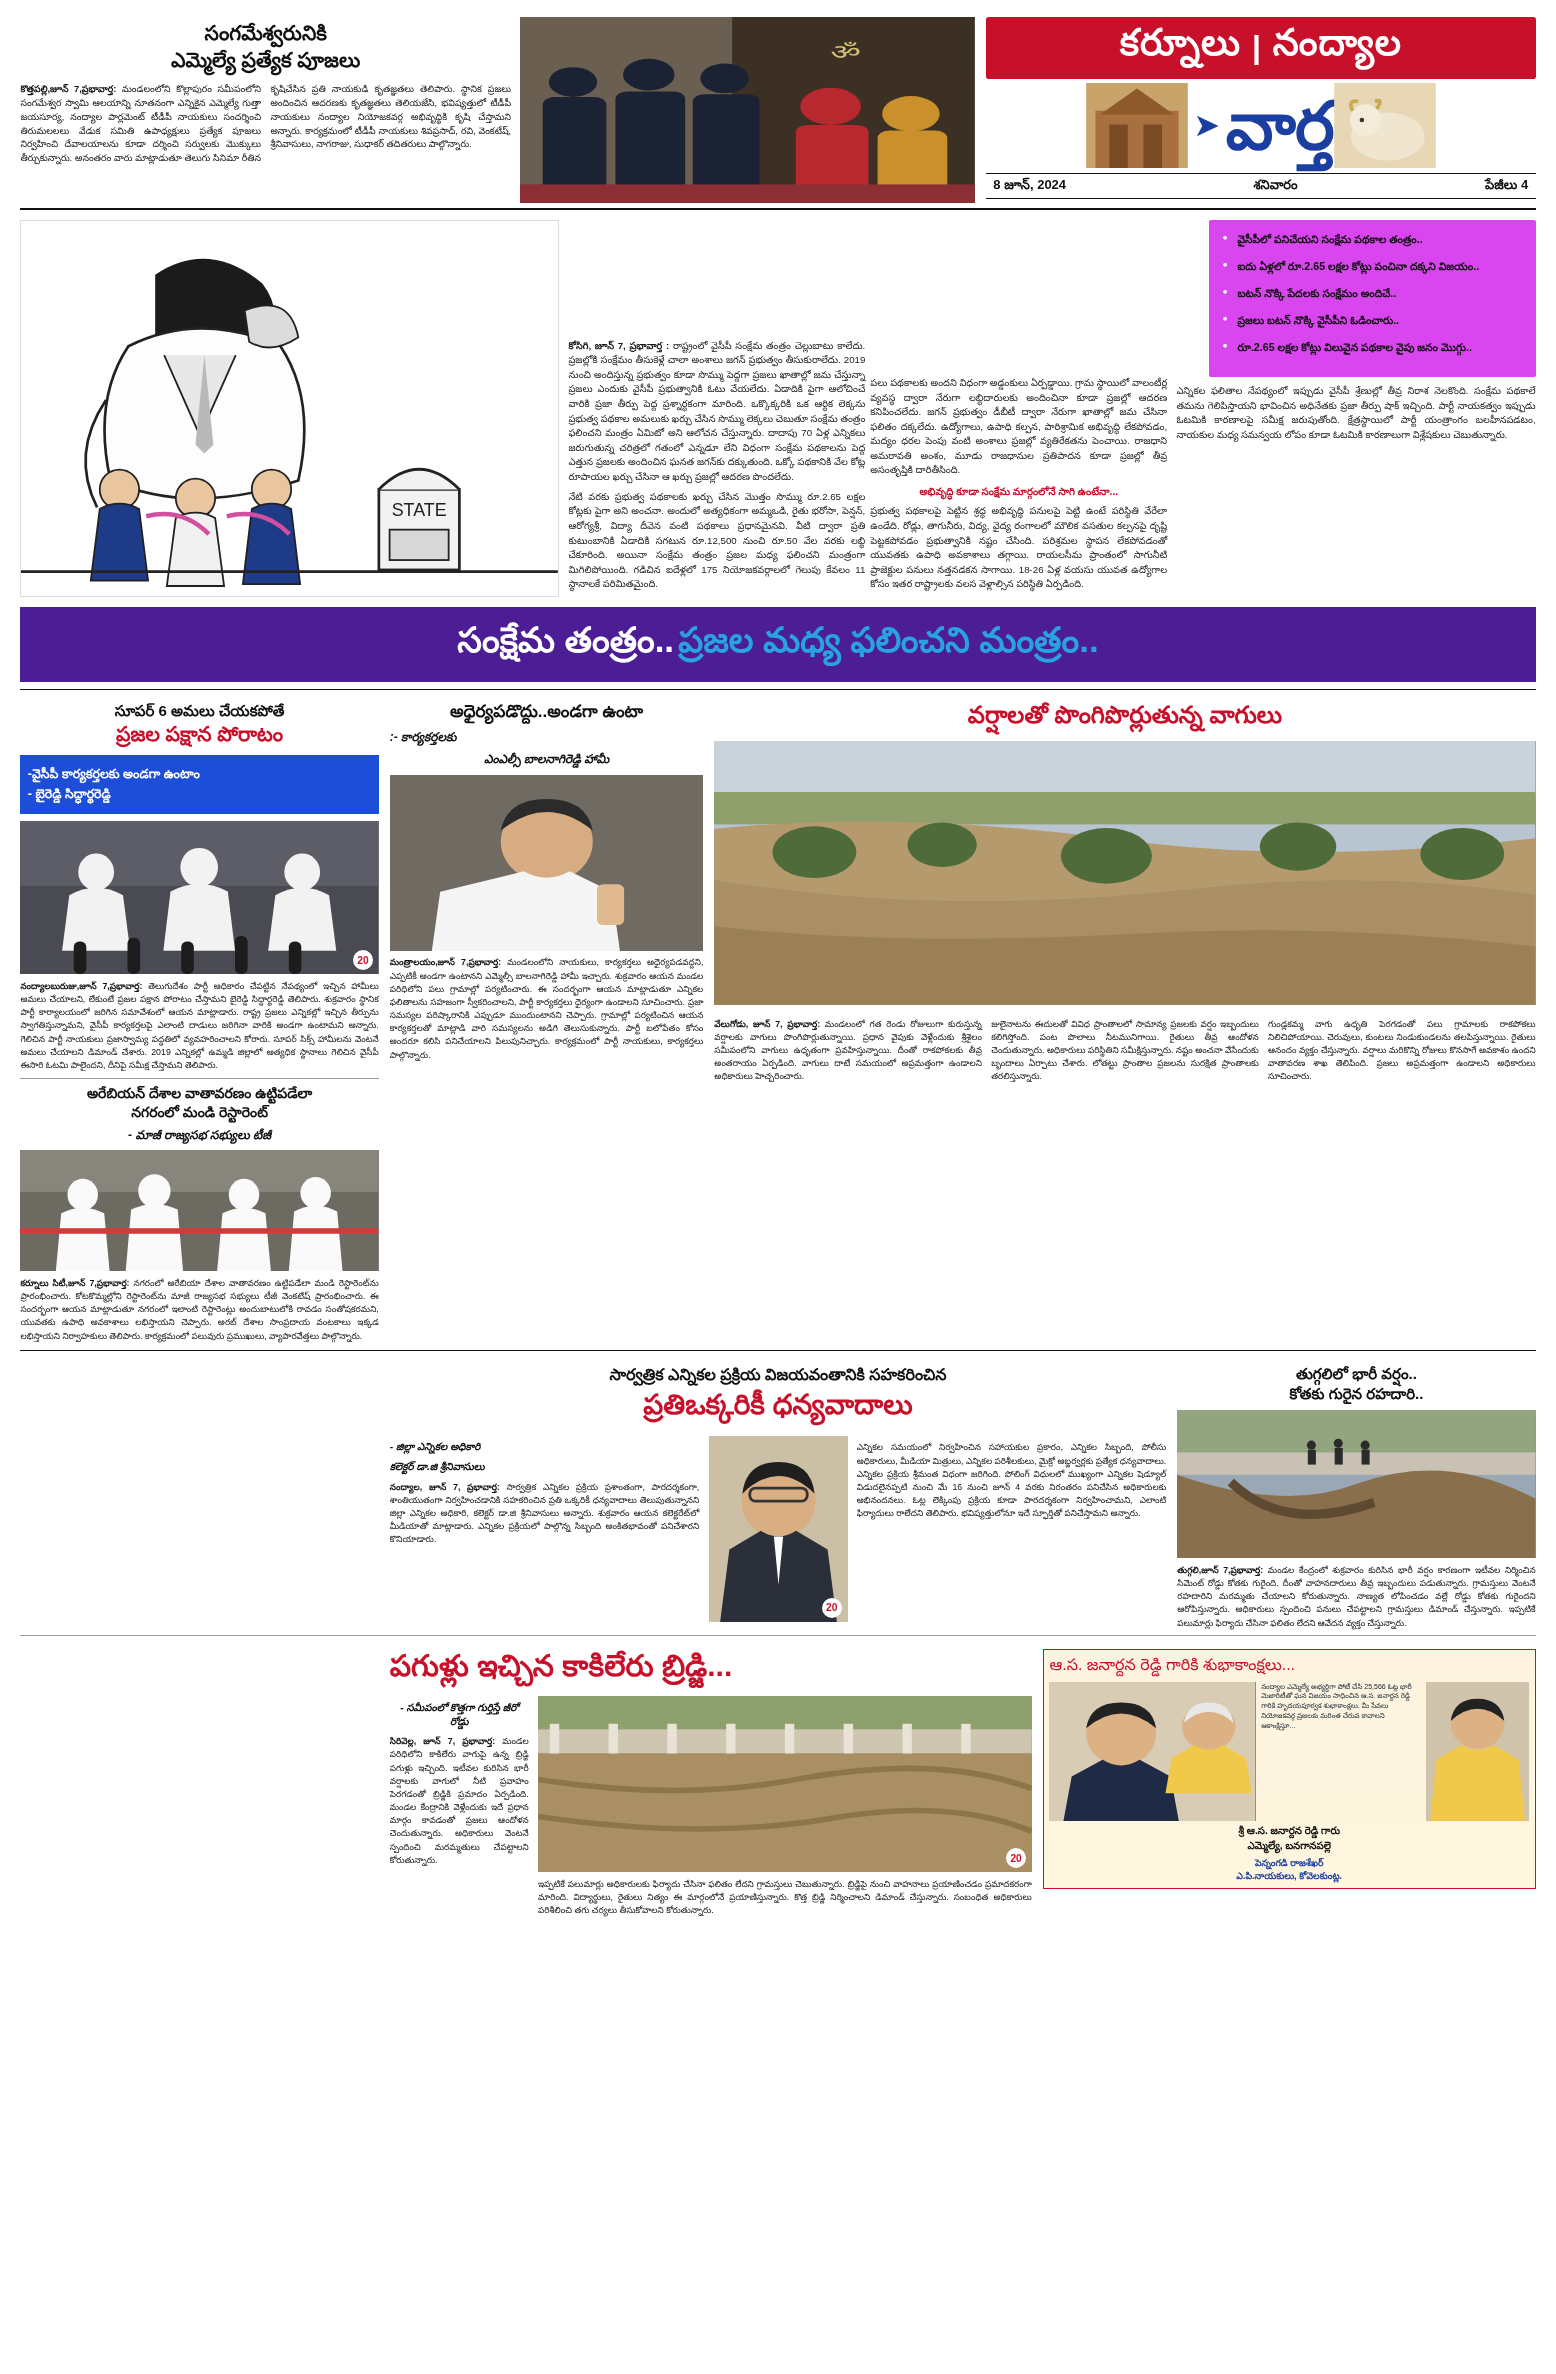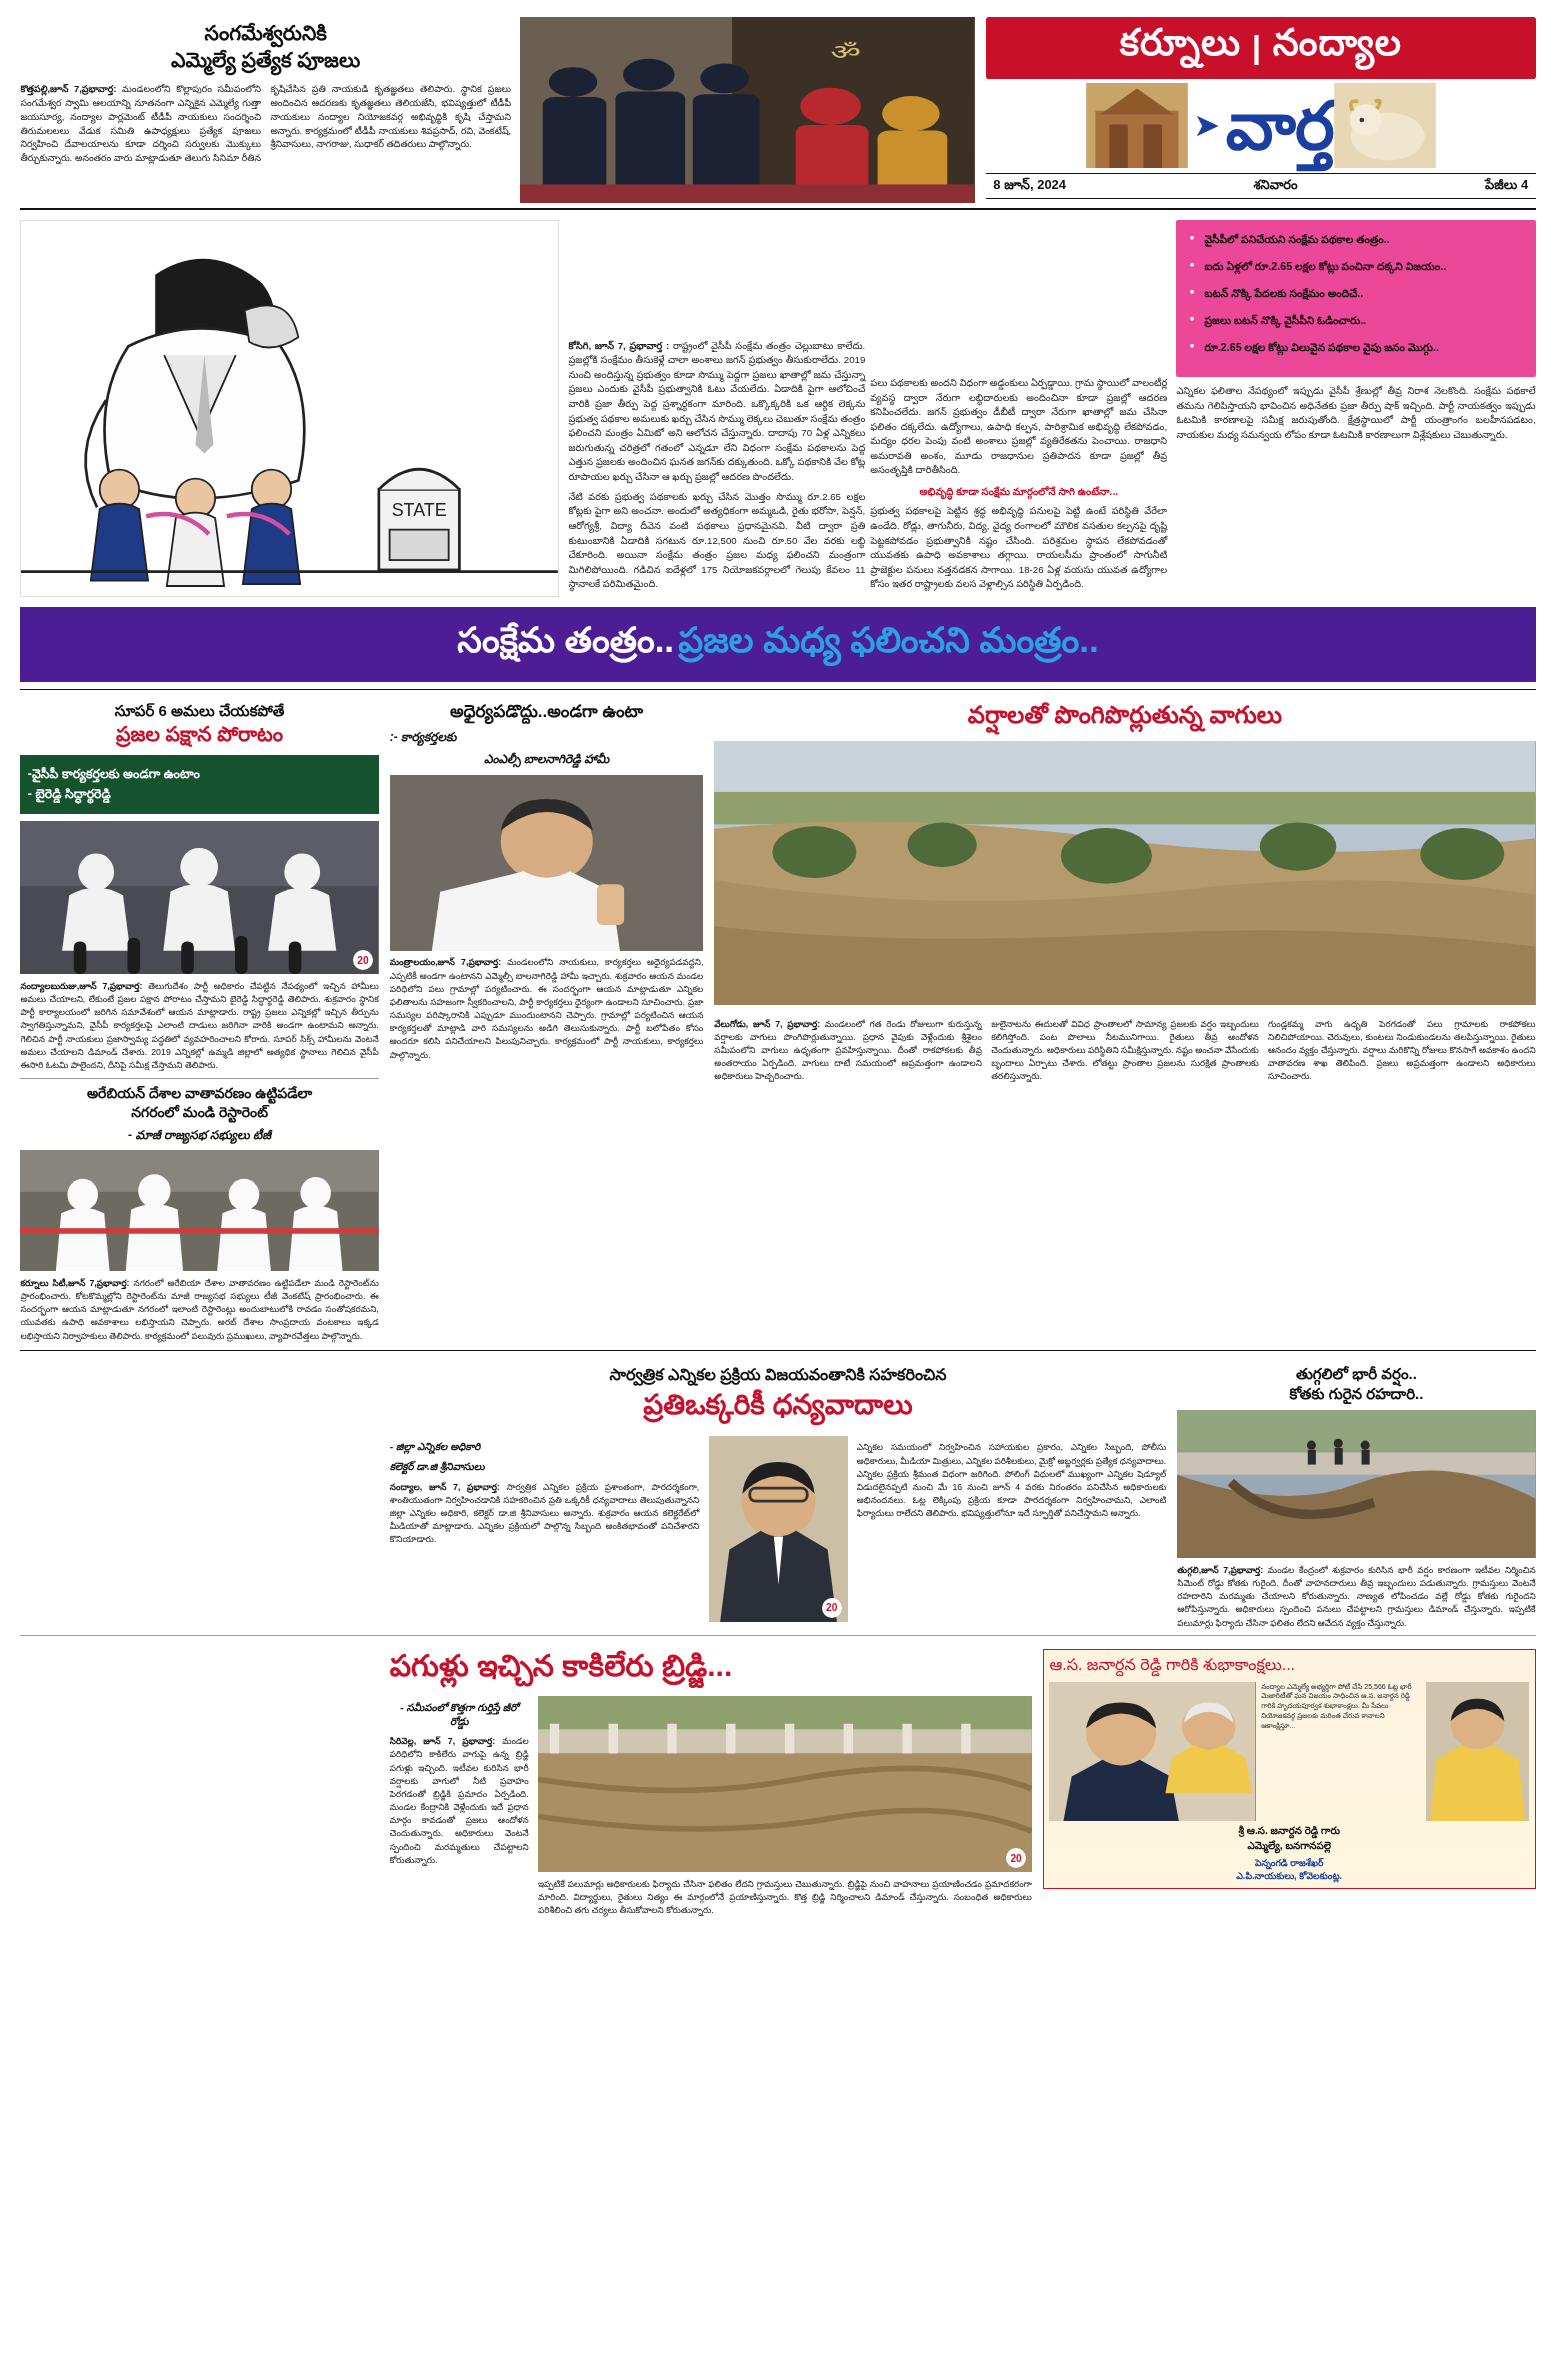--- a/index.html
+++ b/index.html
@@ -36,40 +36,40 @@
 
   
   .rule { border-top:1.9px solid #111; margin:7.4px 0; }
   .thin-rule { border-top:0.9px solid #999; margin:5.6px 0; }
 
   
   .top-section { display:flex; gap:9.3px; margin-top:9.3px; }
   .cartoon { width:36%; border:0.9px solid #ddd; }
   .cols-2 { width:40%; display:flex; gap:5px;align-items:flex-end; }
   .box-blue { width:24%; }
-  .blue-card { background:#ec4899; padding:11px 9.3px; border-radius:1.9px; }
+  .blue-card { background:#d946ef; padding:11px 9.3px; border-radius:1.9px;margin-left:33px; }
   .blue-card ul { margin:0; padding-left:3.7px; list-style:none; }
   .blue-card li { font-size:10.7px; font-weight:bold; color:#111; margin-bottom:11px; line-height:1.5; position:relative; padding-left:15px; }
   .blue-card li:before { content:"●"; position:absolute; left:0; top:0; font-size:8.3px; color:#fff; }
   .sub-red { color:#c9102a; font-weight:bold; }
 
   
   .banner { background:#4c1d95; color:#fff; margin-top:9.3px; padding:13px 9.3px; text-align:center; }
   .banner .t1 { font-size:35px; font-weight:bold; }
   .banner .t2 { font-size:35px; font-weight:bold; color:#29a3e0; }
 
   
   .mid { display:flex; gap:11px; margin-top:11px; }
   .m-col-a { width:24%; }
   .m-col-b { width:21%; }
   .m-col-c { width:55%; }
   .hdr-black { text-align:center; font-size:15px; font-weight:bold; color:#111; line-height:1.35; }
   .hdr-red { text-align:center; font-size:20.4px; font-weight:bold; color:#c9102a; line-height:1.3; }
   .hdr-red-lg { text-align:center; font-size:24px; font-weight:bold; color:#c9102a; }
-  .pink-box { background:#14532d; color:#fff; font-size:12.5px; font-weight:bold; padding:9.3px 7.4px; line-height:1.6; margin:7.4px 0; }
+  .pink-box { background:#1d4ed8; color:#fff; font-size:12.5px; font-weight:bold; padding:9.3px 7.4px; line-height:1.6; margin:7.4px 0; }
   .caption { font-size:8.8px; text-align:justify; line-height:1.5; margin-top:5.6px; }
   .byline { font-size:8.8px; font-weight:bold; }
   .sub-center { text-align:center; font-size:12px; font-weight:bold; margin:5.6px 0;font-style:italic; }
 
   
   .lower { display:flex; gap:11px; margin-top:13px; }
   .l-col-a { width:24%; }
   .l-col-b { width:52%; }
   .l-col-c { width:24%; }
 

